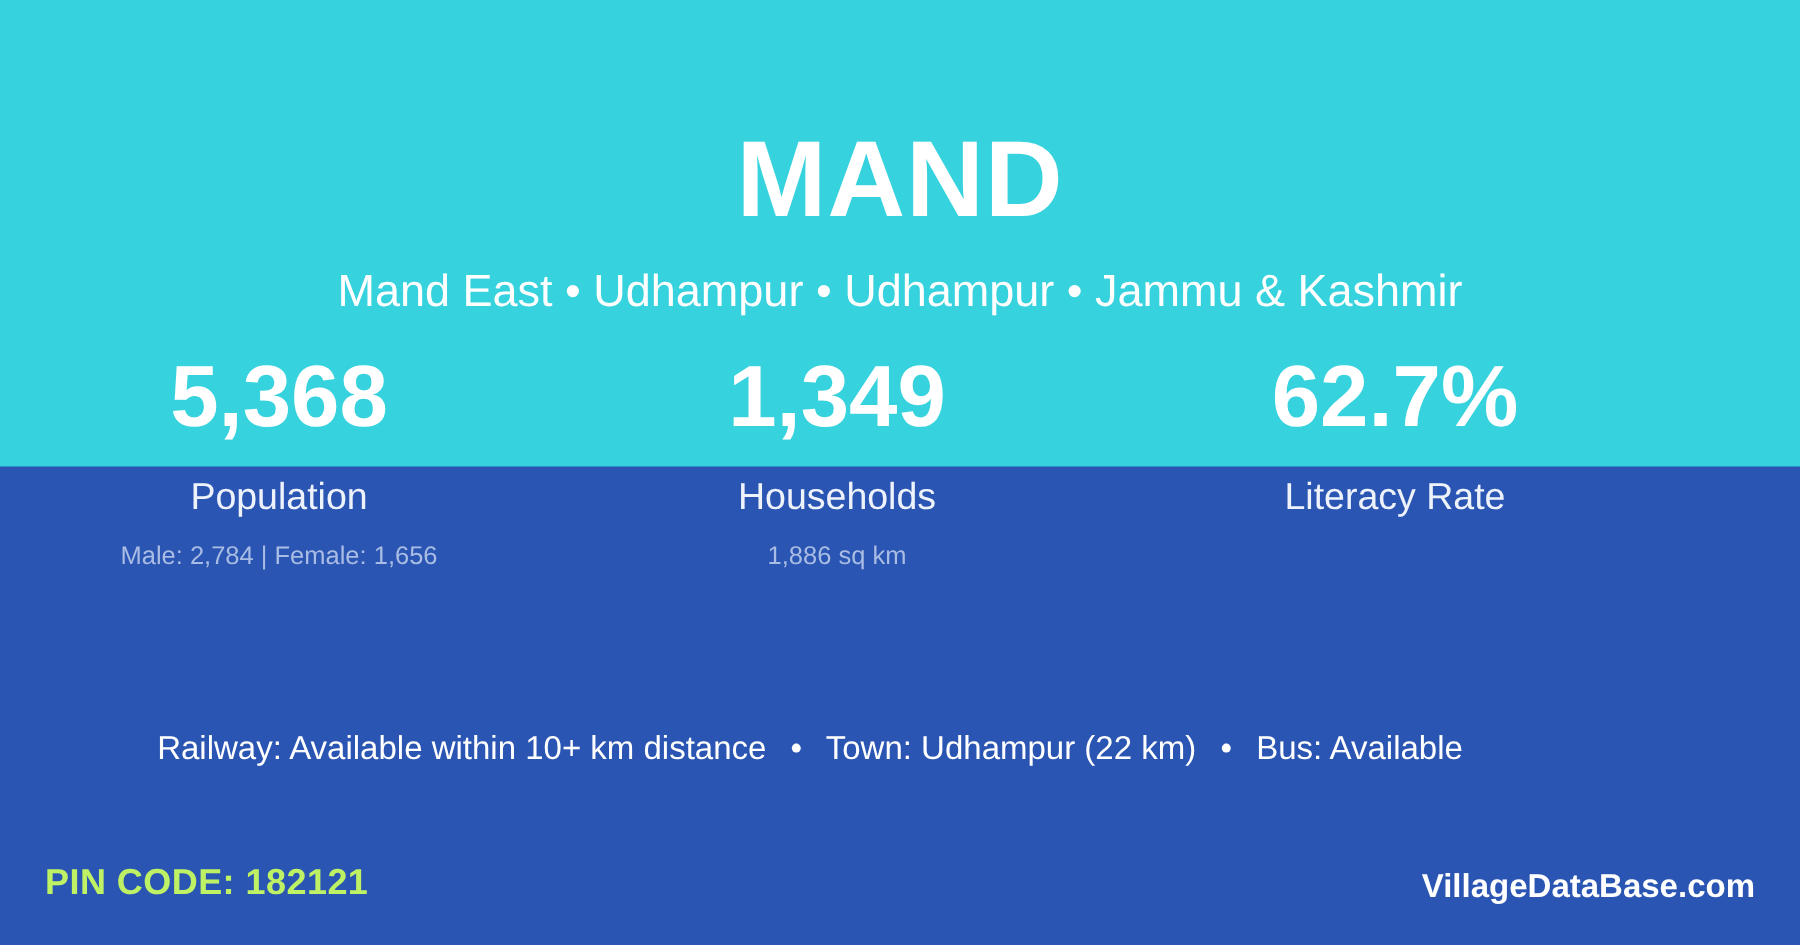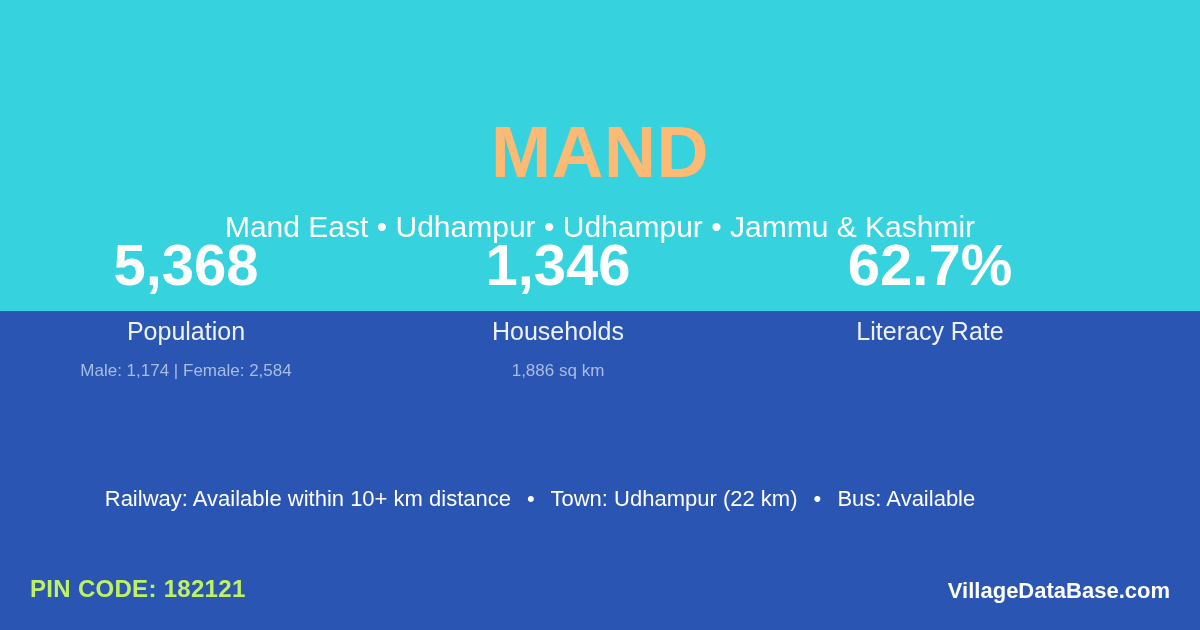--- a/index.html
+++ b/index.html
@@ -32,26 +32,26 @@
   
   .header {
     position: absolute;
     left: 0;
     top: 0;
     width: 1200px;
     text-align: center;
   }
   .village-title {
     margin: 0;
-    padding-top: 116px;
+    padding-top: 84px;
     font-size: 72px;
     font-weight: bold;
     line-height: 1.0;
     letter-spacing: 0.5px;
-    color: #fdba74;
+    color: #ffffff;
   }
   .village-subtitle {
     margin: 0;
     padding-top: 22px;
     font-size: 30px;
     font-weight: normal;
     line-height: 1.1;
     color: #ffffff;
     text-align: center;
   }
@@ -136,25 +136,25 @@
   <div class="header">
     <div class="village-title">MAND</div>
     <div class="village-subtitle">Mand East • Udhampur • Udhampur • Jammu &amp; Kashmir</div>
   </div>
 
   <div class="stats">
 
     <div class="stat">
       <div class="stat-value">5,368</div>
       <div class="stat-label">Population</div>
-      <div class="stat-sub">Male: 1,174 | Female: 2,584</div>
+      <div class="stat-sub">Male: 2,784 | Female: 1,656</div>
     </div>
 
     <div class="stat">
-      <div class="stat-value">1,346</div>
+      <div class="stat-value">1,349</div>
       <div class="stat-label">Households</div>
       <div class="stat-sub">1,886 sq km</div>
     </div>
 
     <div class="stat">
       <div class="stat-value">62.7%</div>
       <div class="stat-label">Literacy Rate</div>
     </div>
 
   </div>

